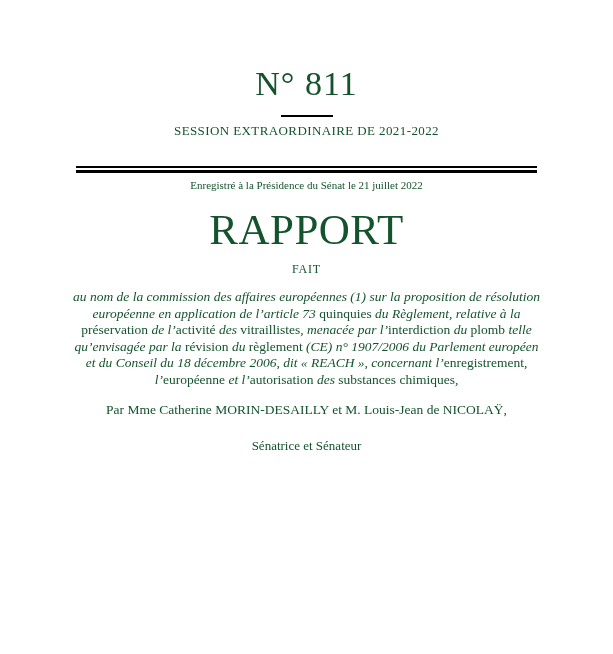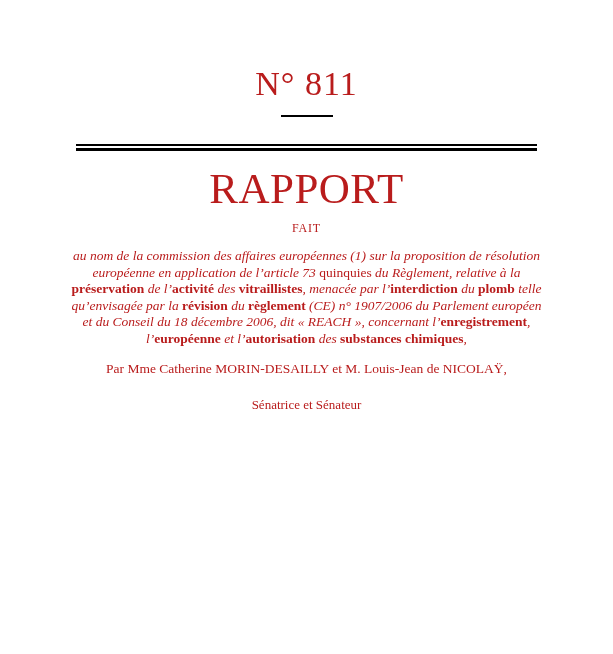--- a/index.html
+++ b/index.html
@@ -7,21 +7,21 @@
     margin: 0;
     padding: 0;
     background: #ffffff;
   }
   .page {
     position: relative;
     width: 613px;
     height: 654px;
     margin: 0;
     background: #ffffff;
-    color: #b91c1c;
+    color: #14532d;
     font-family: "Liberation Serif", "DejaVu Serif", serif;
     text-align: center;
     overflow: hidden;
     box-sizing: border-box;
     padding-top: 66px;
   }
   .doc-number {
     font-size: 34px;
     line-height: 36px;
     font-weight: normal;
@@ -72,21 +72,21 @@
     line-height: 14px;
     letter-spacing: 0.8px;
   }
   .summary {
     margin-top: 13px;
     font-size: 13.5px;
     line-height: 16.5px;
   }
   .summary-line { white-space: nowrap; }
   .seg-italic { font-style: italic; }
-  .seg-bold   { font-style: normal; font-weight: bold; }
+  .seg-bold   { font-style: normal; font-weight: normal; }
   .seg-roman  { font-style: normal; font-weight: normal; }
   .authors {
     margin-top: 14px;
     font-size: 13.5px;
     line-height: 16px;
   }
   .roles {
     margin-top: 20px;
     font-size: 13px;
     line-height: 16px;
@@ -95,23 +95,25 @@
 </head>
 <body>
 
 <div class="page">
 
   <div class="doc-number">N° 811</div>
 
   <div class="number-rule"></div>
 
 
+  <div class="session">SESSION EXTRAORDINAIRE DE 2021-2022</div>
 
   <div class="double-rule"></div>
 
+  <div class="registered">Enregistré à la Présidence du Sénat le 21 juillet 2022</div>
 
   <div class="report-title">RAPPORT</div>
 
   <div class="fait">FAIT</div>
 
   <div class="summary" id="summary">
       <div class="summary-line"><span class="seg-italic">au nom de la commission des affaires européennes (1) sur la proposition de résolution</span></div>
       <div class="summary-line"><span class="seg-italic">européenne en application de l’article 73 </span><span class="seg-roman">quinquies</span><span class="seg-italic"> du Règlement, relative à la</span></div>
       <div class="summary-line"><span class="seg-bold">préservation</span><span class="seg-italic"> de l’</span><span class="seg-bold">activité</span><span class="seg-italic"> des </span><span class="seg-bold">vitraillistes</span><span class="seg-italic">, menacée par l’</span><span class="seg-bold">interdiction</span><span class="seg-italic"> du </span><span class="seg-bold">plomb</span><span class="seg-italic"> telle</span></div>
       <div class="summary-line"><span class="seg-italic">qu’envisagée par la </span><span class="seg-bold">révision</span><span class="seg-italic"> du </span><span class="seg-bold">règlement</span><span class="seg-italic"> (CE) n° 1907/2006 du Parlement européen</span></div>

